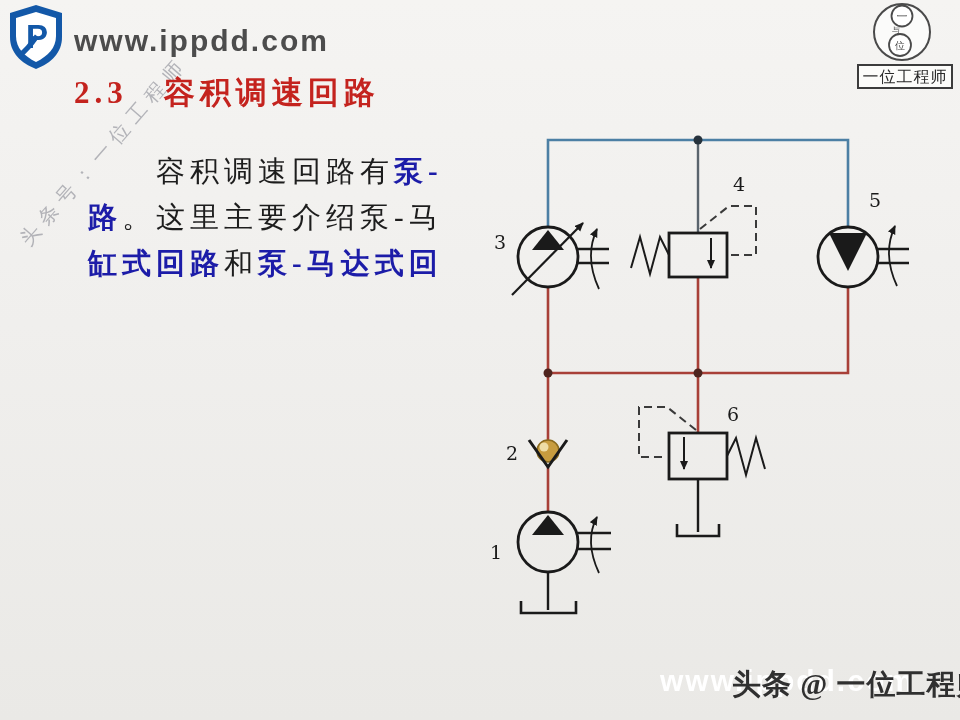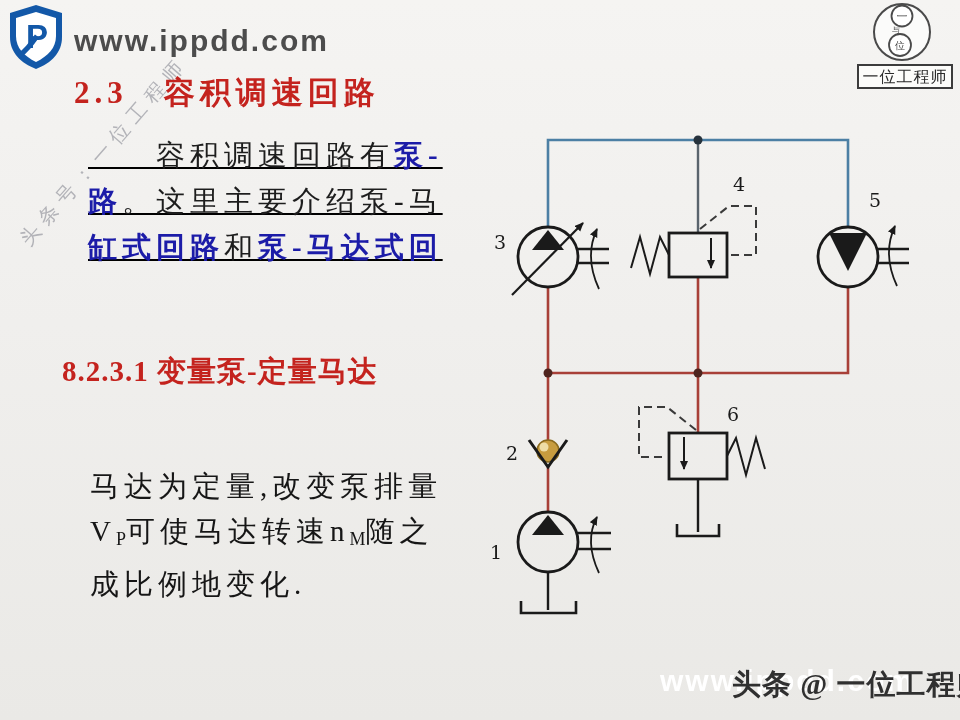--- a/index.html
+++ b/index.html
@@ -28,21 +28,21 @@
   .right-logo-label{
     position:absolute;left:857px;top:64px;width:92px;height:21px;
     border:2px solid #3c3c3c;background:#fcfcfa;color:#2a2a2a;
     font-size:16px;line-height:21px;text-align:center;letter-spacing:1px;font-family:Liberation Serif, serif;
   }
   
   .title{
     position:absolute;left:74px;top:72px;
     font-size:31px;font-weight:bold;color:#c4231e;letter-spacing:5px;white-space:nowrap;
   }
-  .para1{position:absolute;left:88px;top:132px;width:400px;font-size:29px;line-height:46px;letter-spacing:5px;text-decoration:underline;}
+  .para1{position:absolute;left:88px;top:148px;width:400px;font-size:29px;line-height:46px;letter-spacing:5px;}
   .para1 .k{color:#1d1d1d;}
   .para1 .b{color:#1c1ca8;font-weight:bold;}
   .heading2{
     position:absolute;left:62px;top:348px;width:420px;
     font-size:29px;font-weight:bold;color:#c4231e;line-height:46px;letter-spacing:1px;
   }
   .para2{position:absolute;left:90px;top:464px;width:400px;font-size:29px;line-height:45px;letter-spacing:5px;color:#161616;}
   .sub{font-size:0.62em;vertical-align:-0.25em;letter-spacing:0;}
   .pline{white-space:nowrap;}
   
@@ -90,28 +90,22 @@
 
   <div class="title">2.3　容积调速回路</div>
 
   <div class="para1">
     <div class="pline"><span class="k">　　容积调速回路有</span><span class="b">泵-</span></div>
     <div class="pline"><span class="b">路</span><span class="k">。这里主要介绍泵-马</span></div>
     <div class="pline"><span class="b">缸式回路</span><span class="k">和</span><span class="b">泵-马达式回</span></div>
   </div>
 
   <div class="heading2">
-    <div class="pline">8.2.3.1 变量泵-定量马达</div>
   </div>
 
-  <div class="para2">
-    <div class="pline">马达为定量,改变泵排量</div>
-    <div class="pline"><span>V</span><span class="sub">P</span><span>可使马达转速n</span><span class="sub">M</span><span>随之</span></div>
-    <div class="pline">成比例地变化.</div>
-  </div>
 
   <svg class="diagram" width="960" height="720" viewBox="0 0 960 720">
     <defs>
       <marker id="ah" markerWidth="12" markerHeight="10" refX="8" refY="4" orient="auto" markerUnits="userSpaceOnUse">
         <path d="M0,0 L9,4 L0,8 Z" fill="#1a1a1a"></path>
       </marker>
     </defs>
 
     <g fill="none" stroke-width="2.6" stroke="#4c7fa4">
       <path d="M548,228 L548,140 L848,140 L848,228"></path>

